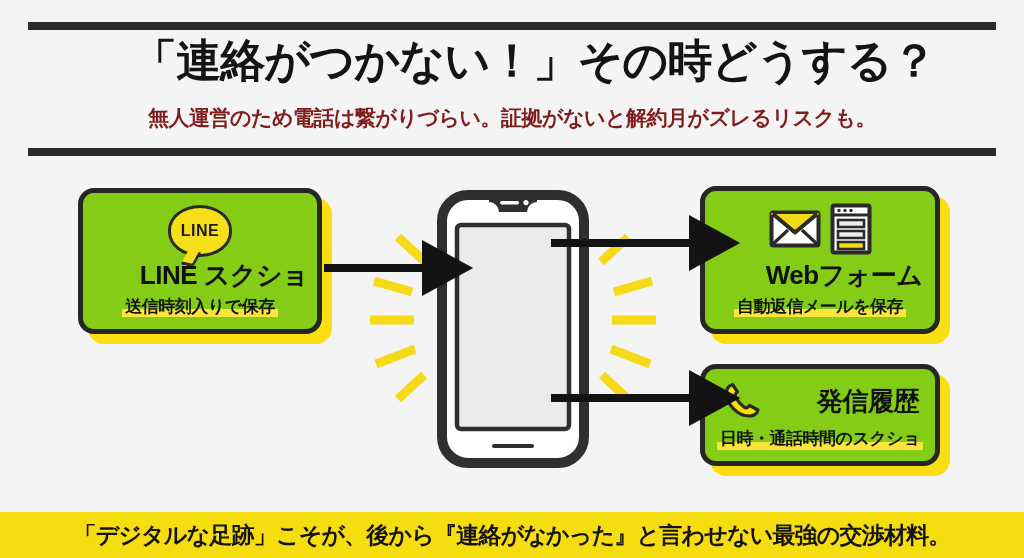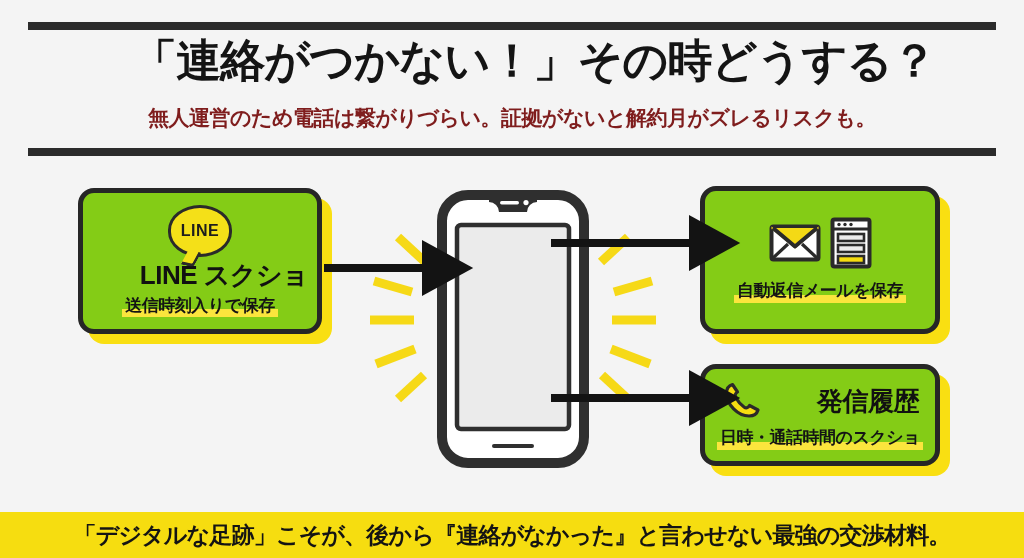--- a/index.html
+++ b/index.html
@@ -96,21 +96,20 @@
   .card-sub {
     position: relative;
     font-size: 17px;
     font-weight: 700;
     letter-spacing: -0.5px;
     color: #141414;
     white-space: nowrap;
     line-height: 1.2;
     margin-top: 7px;
     padding: 0 3px;
-    font-family: Liberation Mono, monospace;
   }
   .card-sub::after {
     content: "";
     position: absolute;
     left: 0; right: 0;
     bottom: 0px;
     height: 8px;
     background: #fbe53d;
     z-index: -1;
   }
@@ -291,20 +290,21 @@
         <path d="M2.5 12 H39.5" stroke="#2a2a2a" stroke-width="3"></path>
         <circle cx="9" cy="7.5" r="1.7" fill="#2a2a2a"></circle>
         <circle cx="15" cy="7.5" r="1.7" fill="#2a2a2a"></circle>
         <circle cx="21" cy="7.5" r="1.7" fill="#2a2a2a"></circle>
         <rect x="8" y="17" width="26" height="7" fill="#ededed" stroke="#2a2a2a" stroke-width="2.6"></rect>
         <rect x="8" y="28" width="26" height="7" fill="#ededed" stroke="#2a2a2a" stroke-width="2.6"></rect>
         <rect x="8" y="39" width="26" height="7" fill="#f6dd10" stroke="#2a2a2a" stroke-width="2.6"></rect>
       </svg>
 
     </div>
+    <div class="card-title">Webフォーム</div>
     <div class="card-sub">自動返信メールを保存</div>
   </div>
 
   <div class="card" id="card-call">
     <div class="row">
       <svg width="42" height="42" viewBox="0 0 42 42">
         <path d="M11.5 4.5 C8 5.5 5.5 9 5.5 13.5 C5.5 24.5 17 36 28 36
                  C32.5 36 36 33.5 37 30 L28.5 25.5 C27 28 25 28.5 23 27
                  C19.5 24.5 17 21.5 15 18 C13.5 15.5 14 13.5 16.5 12 Z" fill="#f6dd10" stroke="#2a2a2a" stroke-width="3.2" stroke-linejoin="round"></path>
       </svg>

